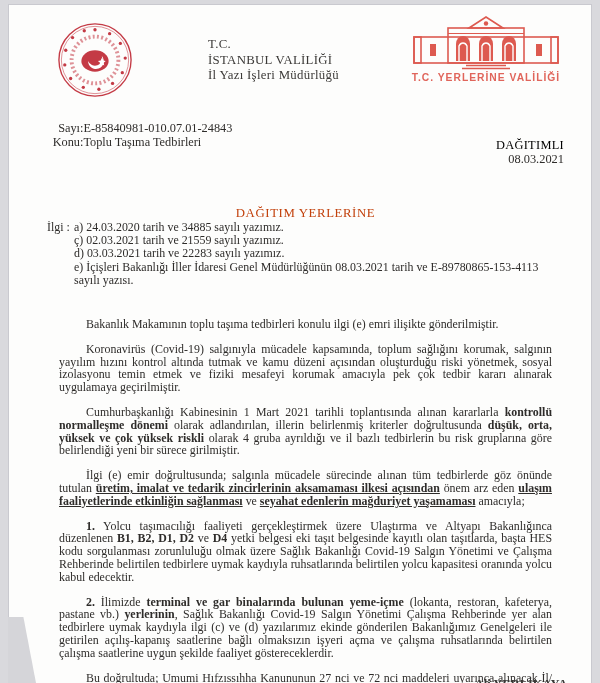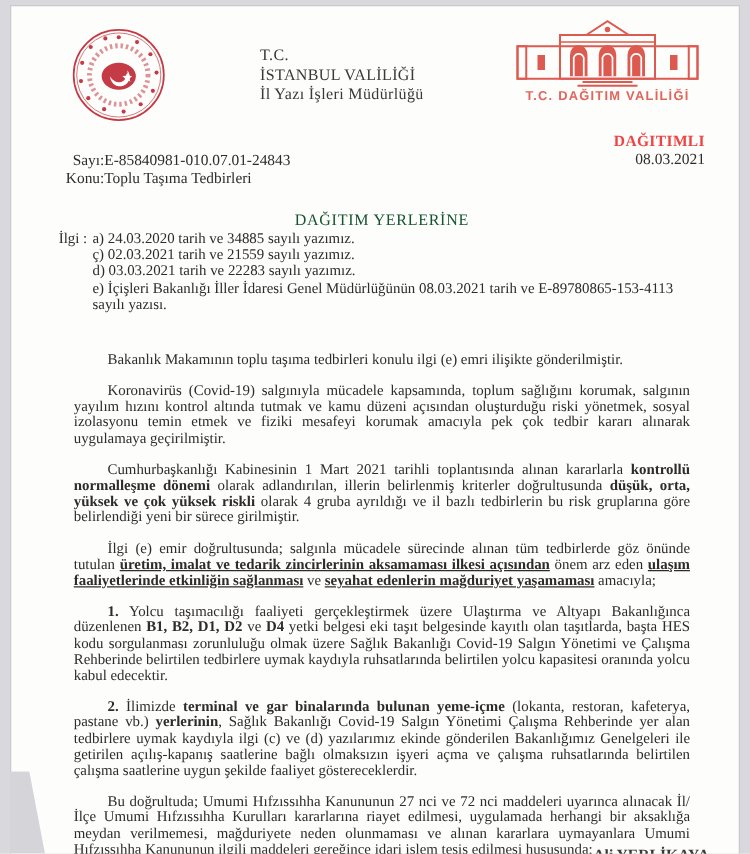--- a/index.html
+++ b/index.html
@@ -32,23 +32,23 @@
     font-family:"Liberation Sans","DejaVu Sans",sans-serif;
     font-size:10.3px; font-weight:600; letter-spacing:1px;
     color:#e0655b; margin-top:1px; white-space:nowrap;
   }
   
   .meta { display:flex; justify-content:space-between; align-items:flex-start; margin-top:8px; }
   .meta-left { margin-top:15px; font-size:12.3px; line-height:13.5px; }
   .meta-line { display:flex;text-align:right; }
   .meta-label { width:33px; }
   .meta-right { text-align:right; font-size:12.4px; line-height:13.5px; }
-  .dagitimli { color:#ef4444; font-weight:bold; letter-spacing:.3px; }
+  .dagitimli { color:#000000; font-weight:normal; letter-spacing:.3px;margin-top:32px; }
   
-  .doc-heading { text-align:center; margin-top:20px; font-size:12.8px; letter-spacing:.6px; color:#14532d; }
+  .doc-heading { text-align:center; margin-top:40px; font-size:12.8px; letter-spacing:.6px; color:#c2410c; }
   
   .ilgi { display:flex; font-size:11.9px; line-height:13.2px; }
   .ilgi-label { width:27px; flex:none; }
   .ilgi-items { flex:1; }
   
   .body-paragraphs { margin-top:31px; font-size:11.9px; line-height:12.8px; }
   .para { margin:12px; text-align:justify; text-indent:27px; }
   .para .b { font-weight:bold; }
   .para .u { text-decoration:underline; }
   
@@ -124,21 +124,21 @@
             </g>
             <g fill="#dd5a50" stroke="none">
               <rect x="19" y="29" width="6" height="12"></rect>
               <rect x="125" y="29" width="6" height="12"></rect>
             </g>
             <line x1="55" y1="50.5" x2="95" y2="50.5"></line>
             <line x1="51" y1="53.5" x2="99" y2="53.5"></line>
           </g>
         </svg>
       </span>
-      <div class="logo-caption">T.C. DAĞITIM VALİLİĞİ</div>
+      <div class="logo-caption">T.C. YERLERİNE VALİLİĞİ</div>
     </div>
   </div>
 
   <div class="meta">
     <div class="meta-left">
       <div class="meta-line">
         <span class="meta-label">Sayı</span>
         <span>:E-85840981-010.07.01-24843</span>
       </div>
       <div class="meta-line">

